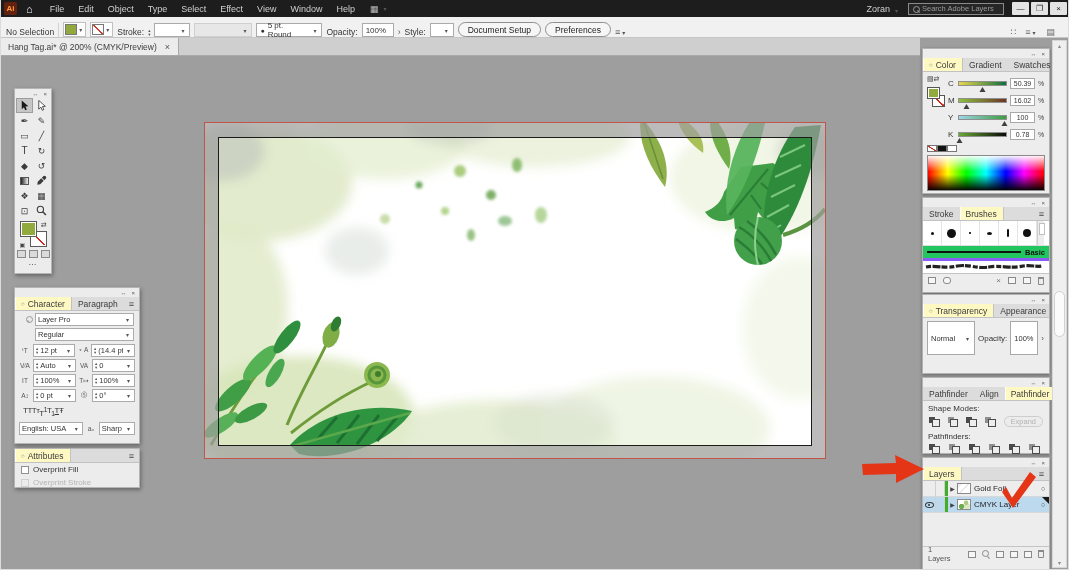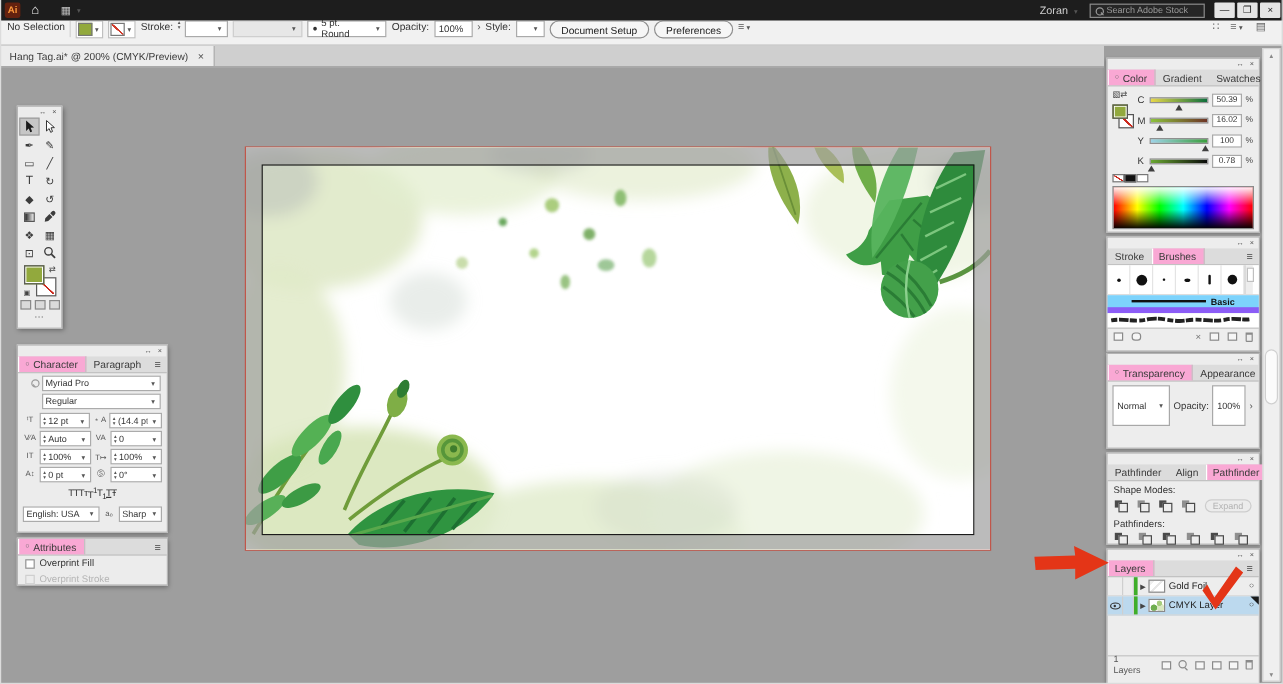--- a/index.html
+++ b/index.html
@@ -17,21 +17,21 @@
   .tb-right{margin-left:auto;display:flex;align-items:center;gap:8px;padding-right:2px}
   .user{display:flex;align-items:flex-end;gap:3px}
   .search{width:96px;height:12px;border:1px solid #8a8a8a;background:#262626;color:#9a9a9a;font-size:7.5px;display:flex;align-items:center;padding:0 4px;gap:3px}
   .mag{position:relative;width:6px;height:6px;flex:0 0 auto}
   .mag::before{content:"";position:absolute;width:5px;height:5px;border:1px solid #9a9a9a;border-radius:50%}
   .mag::after{content:"";position:absolute;width:3px;height:1px;background:#9a9a9a;right:-1px;bottom:0;transform:rotate(45deg)}
   .winbtns{display:flex;gap:2px}
   .winbtn{width:17px;height:13px;background:#e4e4e4;color:#222;font-size:8px;display:flex;align-items:center;justify-content:center;border-radius:1px}
 
   
-  .controlbar{position:absolute;top:17px;left:0;right:0;height:21px;background:#f1f1f1;border-bottom:1px solid #c6c6c6;display:flex;align-items:flex-start;font-size:8.5px;color:#333;padding:0 6px;gap:4px;z-index:9}
+  .controlbar{position:absolute;top:17px;left:0;right:0;height:21px;background:#f1f1f1;border-bottom:1px solid #c6c6c6;display:flex;align-items:flex-end;font-size:8.5px;color:#333;padding:0 6px;gap:4px;z-index:9}
   .sep{width:1px;height:14px;background:#d2d2d2}
   .swbox{display:flex;align-items:center;border:1px solid #c0c0c0;background:#fff;height:15px;padding:1px}
   .swgreen{width:12px;height:11px;background:#92a93d;border:1px solid #777}
   .swnone{width:12px;height:11px;background:linear-gradient(to top right,#fff 44%,#d03a2a 45%,#d03a2a 55%,#fff 56%);border:1px solid #777}
   .chv{font-size:6px;color:#555;padding:0 2px}
   .ulab{}
   .ibox{background:#fff;border:1px solid #aaa;height:14px;display:flex;align-items:center;font-size:8px;padding:0 3px;gap:3px}
   .ibox.dis{background:#e7e7e7;border-color:#cfcfcf;color:#b0b0b0}
   .stp{display:flex;flex-direction:column;font-size:4.5px;line-height:4px;color:#555}
   .btn{border:1px solid #8f8f8f;background:#f6f6f6;border-radius:8px;padding:1.5px 9px;font-size:8.5px;color:#222}
@@ -45,21 +45,21 @@
 
   
   .canvas{position:absolute;top:56px;left:0;width:920px;bottom:0;background:#9e9e9e}
   .artboard{position:absolute;left:205px;top:67px;width:620px;height:335px;background:#fff;box-shadow:0 0 0 1px #c0564a}
 
   
   .panel{position:absolute;background:#ececec;border:1px solid #b5b5b5;box-shadow:1px 2px 4px rgba(0,0,0,.35);font-size:8px;color:#333}
   .phead{height:9px;display:flex;justify-content:flex-end;align-items:center;gap:5px;padding:0 4px;color:#555;font-size:6px}
   .ptabs{display:flex;height:14px;background:#dcdcdc;border-bottom:1px solid #c2c2c2;align-items:stretch}
   .ptab{padding:0 6px;display:flex;align-items:center;gap:3px;color:#3a3a3a;font-size:8.5px}
-  .ptab.active{background:#f9a8d4;border-right:1px solid #c2c2c2;box-shadow:1px 0 0 #fff inset}
+  .ptab.active{background:#fef9c3;border-right:1px solid #c2c2c2;box-shadow:1px 0 0 #fff inset}
   .cyc{font-size:6px;color:#666}
   .hamb{margin-left:auto;padding:0 5px;display:flex;align-items:center;color:#444;font-size:9px}
 
   
   .toolbar{left:14px;top:88px;width:38px;height:186px}
   .tools{display:grid;grid-template-columns:17px 17px;justify-content:center;row-gap:0}
   .tool{width:17px;height:15px;display:flex;align-items:center;justify-content:center;font-size:9px;color:#3c3c3c}
   .tool.active{background:#c6c6c6;border:1px solid #9d9d9d}
   .tool svg{display:block}
   .gradsq{width:9px;height:8px;border:1px solid #555;background:linear-gradient(to right,#222,#eee)}
@@ -73,21 +73,21 @@
   .tdots{text-align:center;color:#555;font-size:8px;letter-spacing:1px;margin-top:2px}
 
   
   .charpanel{left:14px;top:287px;width:126px;height:157px}
   .frow{display:flex;align-items:center;gap:3px;padding:2px 5px}
   .fico{color:#555;font-size:6.5px;width:12px;text-align:center;flex:0 0 auto}
   .fbox{flex:1;background:#fff;border:1px solid #ababab;height:13px;display:flex;align-items:center;gap:2px;padding:0 2px;font-size:7.5px;min-width:0}
   .fbox .val{flex:1;overflow:hidden;white-space:nowrap}
   .two{display:flex;padding:1px 4px;gap:2px}
   .fld{display:flex;align-items:center;gap:2px;width:50%}
-  .stylebtns{display:flex;justify-content:center;padding:3px 8px;font-size:8px;color:#333}
+  .stylebtns{display:flex;justify-content:flex-start;padding:3px 8px;font-size:8px;color:#333}
   .stylebtns span{letter-spacing:-0.5px}
   .u{text-decoration:underline}
 
   
   .attrpanel{left:14px;top:448px;width:126px;height:40px}
   .cbrow{display:flex;align-items:center;gap:4px;padding:2px 6px}
   .cbx{width:8px;height:8px;border:1px solid #909090;background:#fff;flex:0 0 auto}
   .cbrow.dis{color:#b5b5b5}
   .cbrow.dis .cbx{border-color:#cfcfcf;background:#ececec}
 
@@ -112,21 +112,21 @@
   .sw.k{background:#111}.sw.w{background:#fff}
   .spectrum{margin:1px 4px 4px 4px;height:36px;border:1px solid #8a8a8a;background:
      linear-gradient(to bottom,rgba(255,255,255,.95),rgba(255,255,255,0) 45%,rgba(0,0,0,0) 55%,rgba(0,0,0,.95)),
      linear-gradient(to right,#f00,#ff0 17%,#0f0 33%,#0ff 50%,#00f 67%,#f0f 83%,#f00)}
   
   .bgrid{display:flex;background:#fff;border-bottom:1px solid #ddd;height:25px;margin:0}
   .bcell{width:19px;border-right:1px solid #e4e4e4;display:flex;align-items:center;justify-content:center}
   .dot{background:#111;border-radius:50%}
   .bscroll{width:7px;background:#ededed;border-left:1px solid #cfcfcf;position:relative}
   .bscroll::before{content:"";position:absolute;top:2px;left:1px;width:4px;height:10px;background:#fff;border:1px solid #c0c0c0}
-  .brow-basic{display:flex;align-items:center;background:#7dd3fc;height:15px;padding:0 20px;gap:4px;border-bottom:5px solid #8b5cf6}
+  .brow-basic{display:flex;align-items:center;background:#22c55e;height:15px;padding:0 4px;gap:4px;border-bottom:3px solid #8b5cf6}
   .bline{flex:1;height:2px;background:#111}
   .basiclab{font-size:7.5px;font-weight:bold;color:#111}
   .brow-char{background:#fff;height:12px;padding:0 2px}
   .pfoot{height:14px;border-top:1px solid #c4c4c4;display:flex;align-items:center;gap:7px;padding:0 5px;color:#777;font-size:8px}
   .sp{flex:1}
   .icsq{width:8px;height:7px;border:1px solid #8a8a8a;background:#f6f6f6}
   .trash{width:6px;height:8px;border:1px solid #8a8a8a;border-top:2px solid #8a8a8a;border-radius:0 0 1px 1px}
   .icmag{position:relative;width:8px;height:8px}
   .icmag::before{content:"";position:absolute;width:5px;height:5px;border:1px solid #8a8a8a;border-radius:50%}
   .icmag::after{content:"";position:absolute;width:3px;height:1px;background:#8a8a8a;right:0;bottom:0;transform:rotate(45deg)}
@@ -166,29 +166,40 @@
 
   
   .annot{position:absolute;z-index:50;pointer-events:none}
 </style>
 </head>
 <body>
 
 <div class="titlebar">
   <span class="ai-logo">Ai</span>
   <span class="home-ic">⌂</span>
+  <div class="menus">
+    <span class="menu">File</span>
+    <span class="menu">Edit</span>
+    <span class="menu">Object</span>
+    <span class="menu">Type</span>
+    <span class="menu">Select</span>
+    <span class="menu">Effect</span>
+    <span class="menu">View</span>
+    <span class="menu">Window</span>
+    <span class="menu">Help</span>
+  </div>
   <span class="ws-ic">▦ <span class="chv">▾</span></span>
   <div class="tb-right">
     <span class="user">
         <span>Zoran</span>
         <span class="chv">▾</span>
       </span>
     <span class="search">
         <span class="mag"></span>
-        <span>Search Adobe Stock</span>
+        <span>Search Adobe Layers</span>
       </span>
     <div class="winbtns">
       <span class="winbtn">—</span>
       <span class="winbtn">❐</span>
       <span class="winbtn">×</span>
     </div>
   </div>
 </div>
 
 <div class="controlbar">
@@ -415,21 +426,21 @@
     <span class="ptab active">
         <span class="cyc">○</span>
         <span>Character</span>
       </span>
     <span class="ptab">Paragraph</span>
     <span class="hamb">≡</span>
   </div>
   <div class="frow">
     <span class="fico"><span class="mag" style="display:inline-block"></span></span>
     <span class="fbox">
-        <span class="val">Myriad Pro</span>
+        <span class="val">Layer Pro</span>
         <span class="chv">▾</span>
       </span>
   </div>
   <div class="frow" style="padding-top:0">
     <span class="fico"></span>
     <span class="fbox">
         <span class="val">Regular</span>
         <span class="chv">▾</span>
       </span>
   </div>

